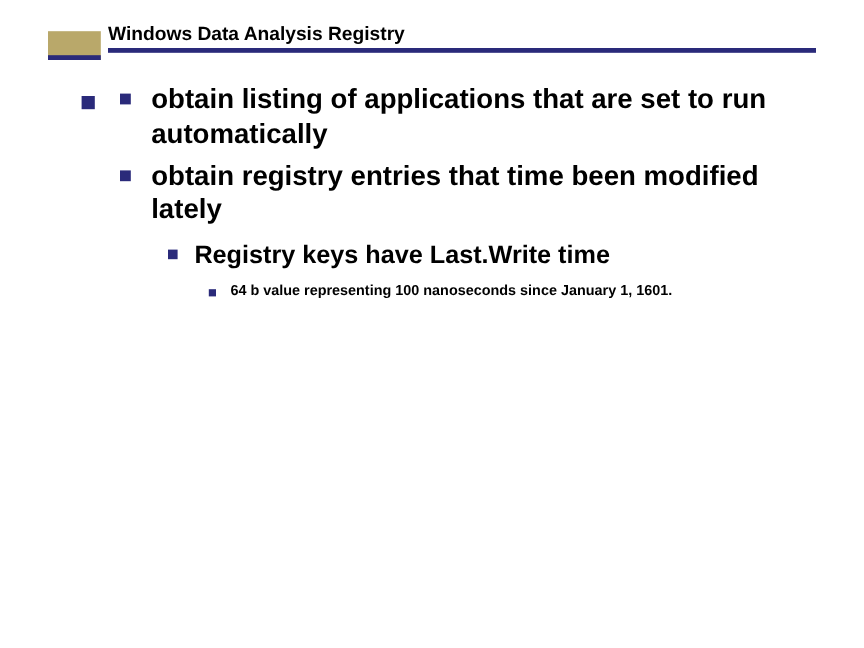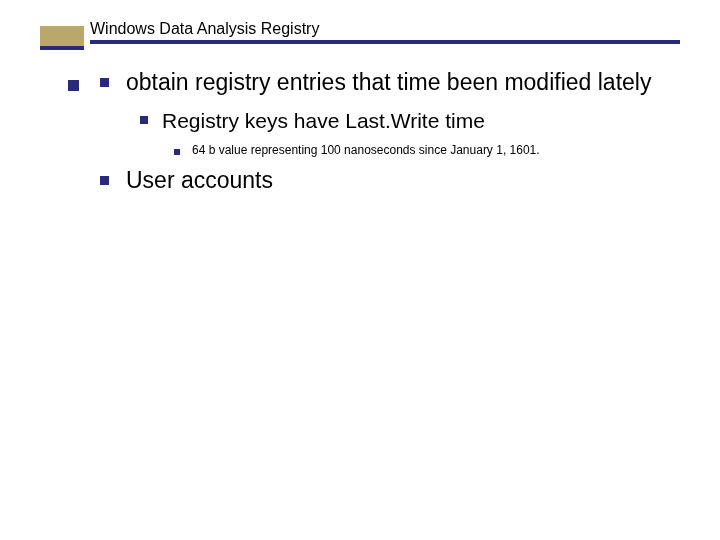--- a/index.html
+++ b/index.html
@@ -1,17 +1,17 @@
 <!DOCTYPE html>
 <html><head>
 <meta charset="utf-8">
 <style>
   * { margin: 0; padding: 0; box-sizing: border-box; }
   html, body { width: 720px; height: 540px; background: #fff; font-family: Verdana, Geneva, sans-serif; color: #000; }
-  .slide { position: relative; width: 720px; height: 540px; padding: 20px 40px 20px 40px; }
+  .slide { position: relative; width: 720px; height: 540px; padding: 20px 40px 20px 40px; font-weight: bold; }
   .title-wrap { position: relative; margin-left: 50px; margin-bottom: 24px; }
   .title-accent { position: absolute; left: -50px; bottom: -6px; width: 44px; height: 24px; background: #b9a86a; }
   .title-accent::after { content: ""; position: absolute; left: 0; right: 0; bottom: 0; height: 4px; background: #2a2a7a; }
   .title-inner { border-bottom: 4px solid #2a2a7a; padding-bottom: 2px; display: block; }
 
   .content { margin-left: 24px; margin-top: 10px; }
   ul { list-style: none; }
   li { position: relative; }
 
   
@@ -42,33 +42,33 @@
   <div class="title-wrap">
     <div class="title-accent"></div>
     <span class="title-inner">Windows Data Analysis Registry</span>
   </div>
 
   <div class="content">
     <ul class="lvl1">
       <li>
         <ul class="lvl2">
           <li>
+            <span>obtain listing of applications that are set to run automatically</span>
+          </li>
+          <li>
             <span>obtain registry entries that time been modified lately</span>
             <ul class="lvl3">
               <li>
                 <span>Registry keys have Last.Write time</span>
                 <ul class="lvl4">
                   <li>
                     <span>64 b value representing 100 nanoseconds since January 1, 1601.</span>
                   </li>
                 </ul>
               </li>
             </ul>
           </li>
-          <li>
-            <span>User accounts</span>
-          </li>
         </ul>
       </li>
     </ul>
   </div>
 
 </div>
 
 </body></html>

